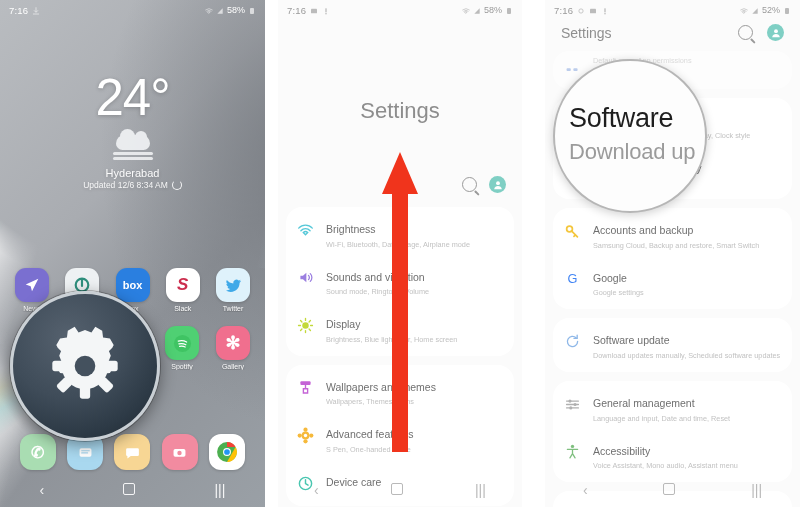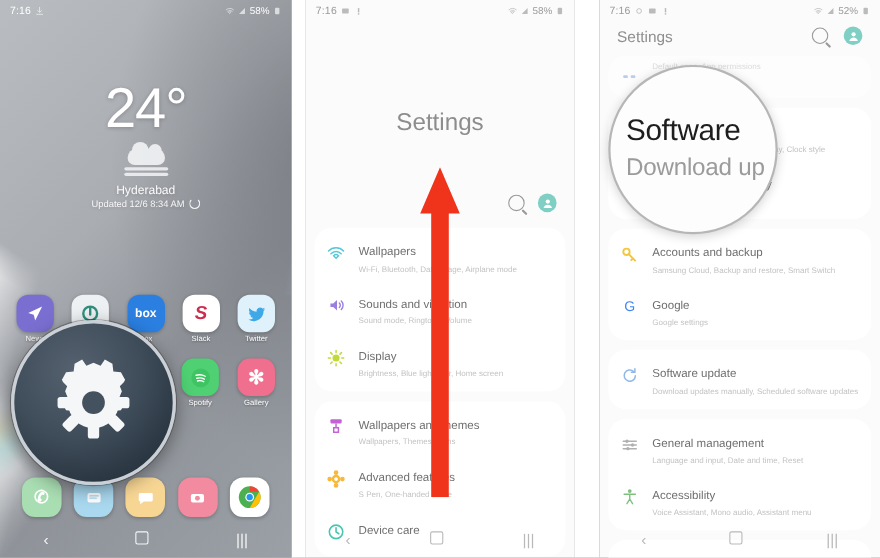--- a/index.html
+++ b/index.html
@@ -1,17 +1,17 @@
 <!DOCTYPE html>
 <html><head>
 <meta charset="utf-8">
 <style>
   html,body{margin:0;padding:0;background:#ffffff;}
   body{width:800px;height:507px;font-family:"Liberation Sans",sans-serif;overflow:hidden;}
-  .stage{position:relative;width:800px;height:507px;display:flex;background:#737373;}
+  .stage{position:relative;width:800px;height:507px;display:flex;background:#a21caf;}
 
   
   .phone{position:relative;overflow:hidden;height:507px;}
   .p1{width:265px;}
   .gap{width:13px;height:507px;background:#fff;}
   .p2{width:244px;background:#fbfbfb;}
   .gap2{width:23px;height:507px;background:#fff;}
   .p3{width:255px;background:#fbfbfb;}
 
   
@@ -366,21 +366,21 @@
 
     <div class="grouplist" style="margin-top:14px">
       <div class="group">
         <div class="srow">
           <span class="sicon">
             <svg viewBox="0 0 20 20">
                 <path d="M2 7.2a11 11 0 0 1 16 0M4.6 10.3a7.2 7.2 0 0 1 10.8 0M10 15l2.6-2.7a3.8 3.8 0 0 0-5.2 0z" stroke="#56c8d8" fill="none" stroke-width="1.6" stroke-linecap="round"></path>
               </svg>
           </span>
           <span class="stext">
-            <span class="slabel">Wallpapers</span>
+            <span class="slabel">Brightness</span>
             <span class="ssub" style="display:block">Wi-Fi, Bluetooth, Data usage, Airplane mode</span>
           </span>
         </div>
         <div class="srow">
           <span class="sicon">
             <svg viewBox="0 0 20 20">
                 <path d="M4 8h3l4-3.5v11L7 12H4z" fill="#9b7fe0"></path>
                 <path d="M13.5 7.5a3.5 3.5 0 0 1 0 5M15.6 5.4a6.5 6.5 0 0 1 0 9.2" stroke="#9b7fe0" fill="none" stroke-width="1.5" stroke-linecap="round"></path>
               </svg>
           </span>

